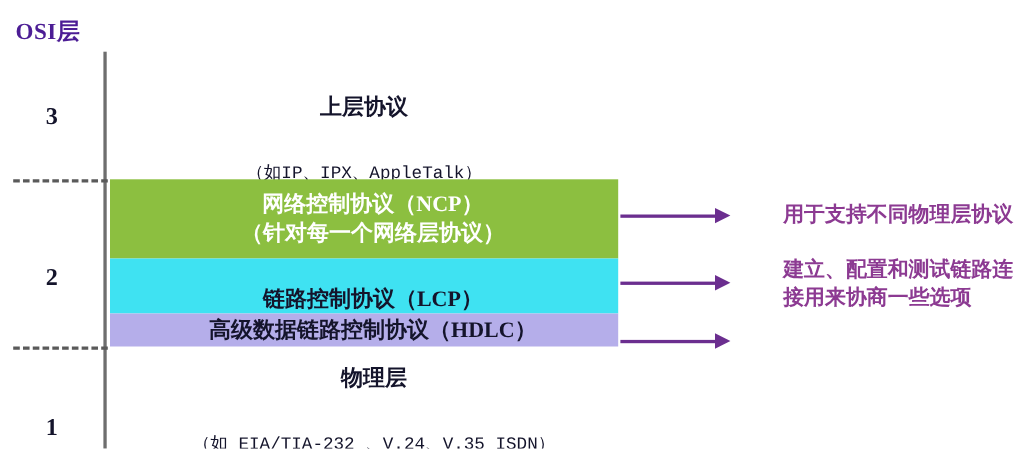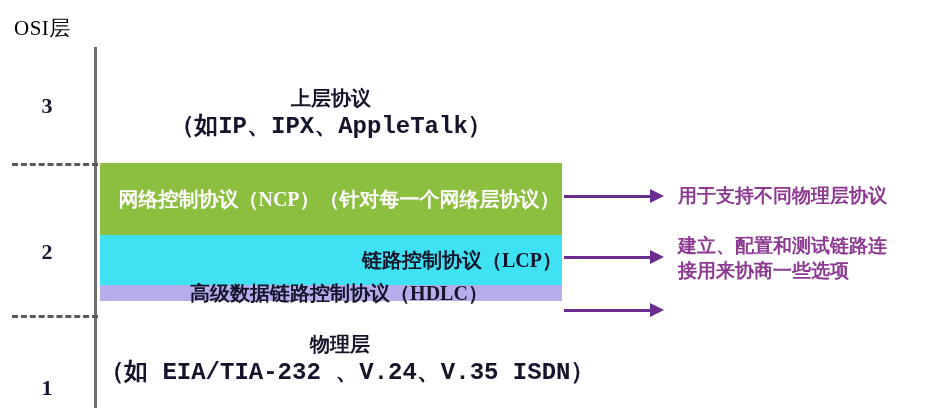--- a/index.html
+++ b/index.html
@@ -19,24 +19,24 @@
     background: #ffffff;
     overflow: hidden;
   }
 
   
   .axis-title {
     position: absolute;
     left: 14px;
     top: 14px;
     font-size: 21px;
-    font-weight: 400;
+    font-weight: 700;
     letter-spacing: 0.5px;
     white-space: nowrap;
-    color: #000000;
+    color: #4c1d95;
   }
   .axis-line {
     position: absolute;
     left: 94px;
     top: 47px;
     width: 3px;
     height: 361px;
     background: #6e6e6e;
   }
   .layer-num {
@@ -61,33 +61,34 @@
     text-align: center;
     color: #14142b;
     white-space: nowrap;
   }
   .tb-line1 {
     font-size: 20px;
     font-weight: 700;
     line-height: 1.25;
   }
   .tb-line2 {
-    font-size: 24px;
-    font-weight: 700;
+    font-size: 16px;
+    font-weight: 400;
     line-height: 1.3;
     font-family: "Liberation Mono", "DejaVu Sans Mono", monospace;
+    margin-top: 37px;
   }
 
   
   .band {
     position: absolute;
     left: 100px;
     width: 462px;
     display: flex;
-    flex-direction: row;
+    flex-direction: column;
     align-items: center;
     justify-content: center;
     box-sizing: border-box;
     padding-left: 16px;
   }
   .band-label {
     font-size: 20px;
     font-weight: 700;
     line-height: 1.3;
     white-space: nowrap;
@@ -131,21 +132,21 @@
   }
   .annot-text {
     position: absolute;
     left: 114px;
     font-size: 19px;
     font-weight: 700;
     line-height: 1.32;
     color: #8c3a92;
     white-space: nowrap;
   }
-  .annot-text .ln { display: block; }
+  .annot-text .ln { display: block; margin-left: 34px; }
 </style>
 </head>
 <body>
 
 <div id="diagram">
 
   <div class="axis-title">OSI层</div>
 
   <div class="axis-line"></div>
 
@@ -163,21 +164,21 @@
 
   <div class="band band-ncp" style="top:163px; height:72px;">
     <div class="band-label">网络控制协议（NCP）</div>
     <div class="band-label">（针对每一个网络层协议）</div>
   </div>
 
   <div class="band band-lcp" style="top:235px; height:50px;">
     <div class="band-label">链路控制协议（LCP）</div>
   </div>
 
-  <div class="band band-hdlc" style="top:285px; height:16px;">
+  <div class="band band-hdlc" style="top:285px; height:30px;">
     <div class="band-label">高级数据链路控制协议（HDLC）</div>
   </div>
 
   <div class="text-block" style="left:100px; top:332px; width:480px;">
     <div class="tb-line1">物理层</div>
     <div class="tb-line2">（如 EIA/TIA-232 、V.24、V.35 ISDN）</div>
   </div>
 
   <div class="annot" style="top:185px;">
     <div class="annot-arrow" style="top:4px;">

